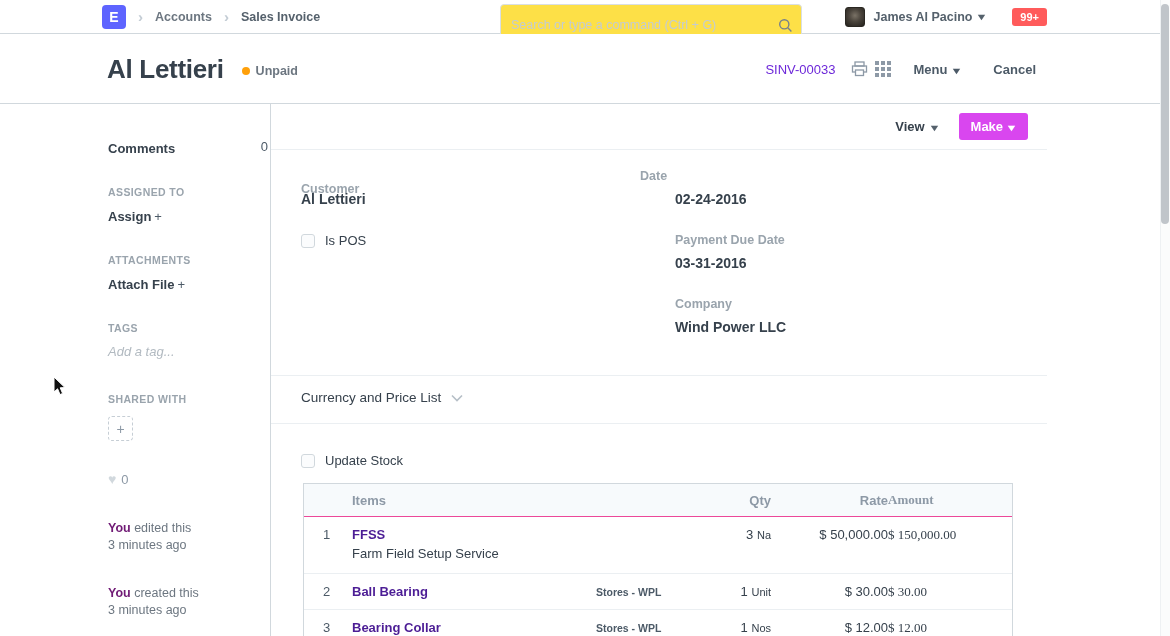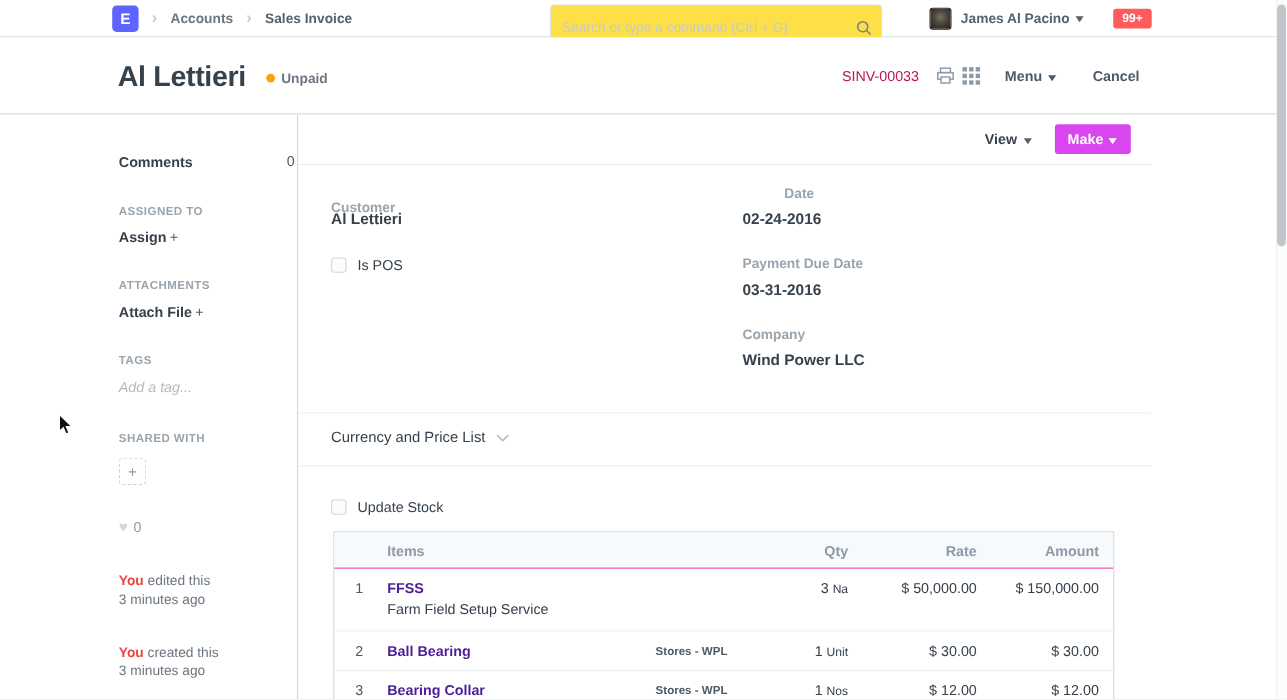--- a/index.html
+++ b/index.html
@@ -36,21 +36,21 @@
 
   
   .page-head { position:absolute; left:0; top:34px; width:1170px; height:70px;
     background:#fff; border-bottom:1px solid #d1d8dd; }
   .title-wrap { position:absolute; left:107px; top:0; height:70px; display:flex; align-items:center; }
   .page-title { font-size:26px; font-weight:bold; color:#36414c; letter-spacing:-0.3px; }
   .status { display:flex; align-items:center; margin-left:18px; margin-top:4px; }
   .status-dot { width:8px; height:8px; border-radius:50%; background:#ffa00a; margin-right:6px; }
   .status-label { font-size:12.5px; font-weight:bold; color:#6c7680; }
   .head-actions { position:absolute; right:134px; top:0; height:70px; display:flex; align-items:center; }
-  .doc-id { font-size:13px; color:#be185d; }
+  .doc-id { font-size:13px; color:#6d28d9; }
   .icon-btn { display:flex; align-items:center; cursor:pointer; }
   .print-icon { margin-left:16px; }
   .grid-icon { margin-left:7px; display:grid; grid-template-columns:repeat(3,4px); grid-gap:2px; }
   .grid-icon i { width:4px; height:4px; background:#8d99a6; }
   .menu-btn { margin-left:22px; font-size:13px; font-weight:bold; color:#4c5a67; cursor:pointer; }
   .menu-btn .caret { color:#4c5a67; }
   .cancel-btn { margin-left:32px; font-size:13px; font-weight:bold; color:#4c5a67; cursor:pointer; }
 
   
   .sidebar-divider { position:absolute; left:270px; top:104px; width:1px; height:532px; background:#d1d8dd; }
@@ -59,21 +59,21 @@
   .sb-count { position:absolute; left:130px; top:0; font-size:13px; color:#4c5a67; width:30px; text-align:right; }
   .sb-upper { font-size:10.5px; font-weight:bold; color:#9aa4ad; letter-spacing:0.4px; }
   .sb-plus { color:#4c5a67; font-weight:normal; margin-left:3px; }
   .tag-placeholder { font-size:13px; font-style:italic; color:#b2bac1; cursor:text; }
   .share-box { width:25px; height:25px; border:1px dashed #c6ced5; border-radius:4px;
     display:flex; align-items:center; justify-content:center; color:#8d99a6; font-size:14px; cursor:pointer; }
   .likes { display:flex; align-items:center; gap:5px; }
   .heart-icon { color:#d1d8dd; font-size:14px; cursor:pointer; }
   .likes-count { font-size:13px; color:#8d99a6; }
   .activity { font-size:12.5px; color:#6c7680; line-height:17px; }
-  .activity b { color:#ef4444; }
+  .activity b { color:#701a75; }
 
   
   .toolbar-row { position:absolute; left:271px; top:104px; width:776px; height:46px;
     border-bottom:1px solid #ebeff2; display:flex; align-items:center; justify-content:flex-end;
     padding-right:19px; gap:20px; }
   .view-btn { font-size:13px; font-weight:bold; color:#36414c; cursor:pointer; }
   .make-btn { background:#d946ef; color:#fff; font-size:13px; font-weight:bold;
     border:none; border-radius:3px; padding:6px 12px; cursor:pointer; font-family:inherit; }
   .make-btn .caret { color:#fff; margin-left:4px; }
 
@@ -92,21 +92,21 @@
   .items-table { position:absolute; left:303px; top:483px; width:710px;
     border:1px solid #d1d8dd; background:#fff; font-size:13px; }
   .t-row { display:flex; width:100%; }
   .t-head { background:#f7fafc; height:33px; align-items:center; border-bottom:1px solid #ec4899;
     color:#8d99a6; font-weight:bold; }
   .c-idx { width:45px; text-align:center; flex-shrink:0; color:#4c5a67; }
   .c-item { width:235px; flex-shrink:0; padding-left:3px; }
   .c-wh { width:112px; flex-shrink:0; padding-left:12px; font-size:10.5px; font-weight:bold; color:#4c5a67; }
   .c-qty { width:75px; flex-shrink:0; text-align:right; }
   .c-rate { width:117px; flex-shrink:0; text-align:right; }
-  .c-amt { flex:1; text-align:right; padding-right:13px; }
+  .c-amt { flex:1; text-align:left; padding-right:13px;font-family:Liberation Serif, serif; }
   .t-body-row { border-bottom:1px solid #ebeff2; align-items:center; height:36px; cursor:pointer; }
   .t-body-row.tall { height:57px; align-items:flex-start; padding-top:10px; }
   .item-code { font-weight:bold; color:#4c1d95; }
   .item-desc { margin-top:4px; color:#36414c; }
   .uom { font-size:11px; }
 
   
   .scrollbar-track { position:absolute; right:0; top:0; width:10px; height:636px;
     background:#fbfcfc; border-left:1px solid #eef1f3; }
   .scrollbar-thumb { position:absolute; right:1px; top:4px; width:8px; height:220px;
@@ -229,21 +229,21 @@
   </div>
 
   <div class="f-label" style="left:301px; top:182px;">Customer</div>
   <div class="f-value" style="left:301px; top:191px;">Al Lettieri</div>
 
   <div class="check-row" style="left:301px; top:233px;">
     <span class="checkbox"></span>
     <span class="check-label">Is POS</span>
   </div>
 
-  <div class="f-label" style="left:713px; top:169px;">Date</div>
+  <div class="f-label" style="left:640px; top:169px;">Date</div>
   <div class="f-value" style="left:675px; top:191px;">02-24-2016</div>
 
   <div class="f-label" style="left:675px; top:233px;">Payment Due Date</div>
   <div class="f-value" style="left:675px; top:255px;">03-31-2016</div>
 
   <div class="f-label" style="left:675px; top:297px;">Company</div>
   <div class="f-value" style="left:675px; top:319px;">Wind Power LLC</div>
 
   <div class="hline" style="top:375px;"></div>
 

